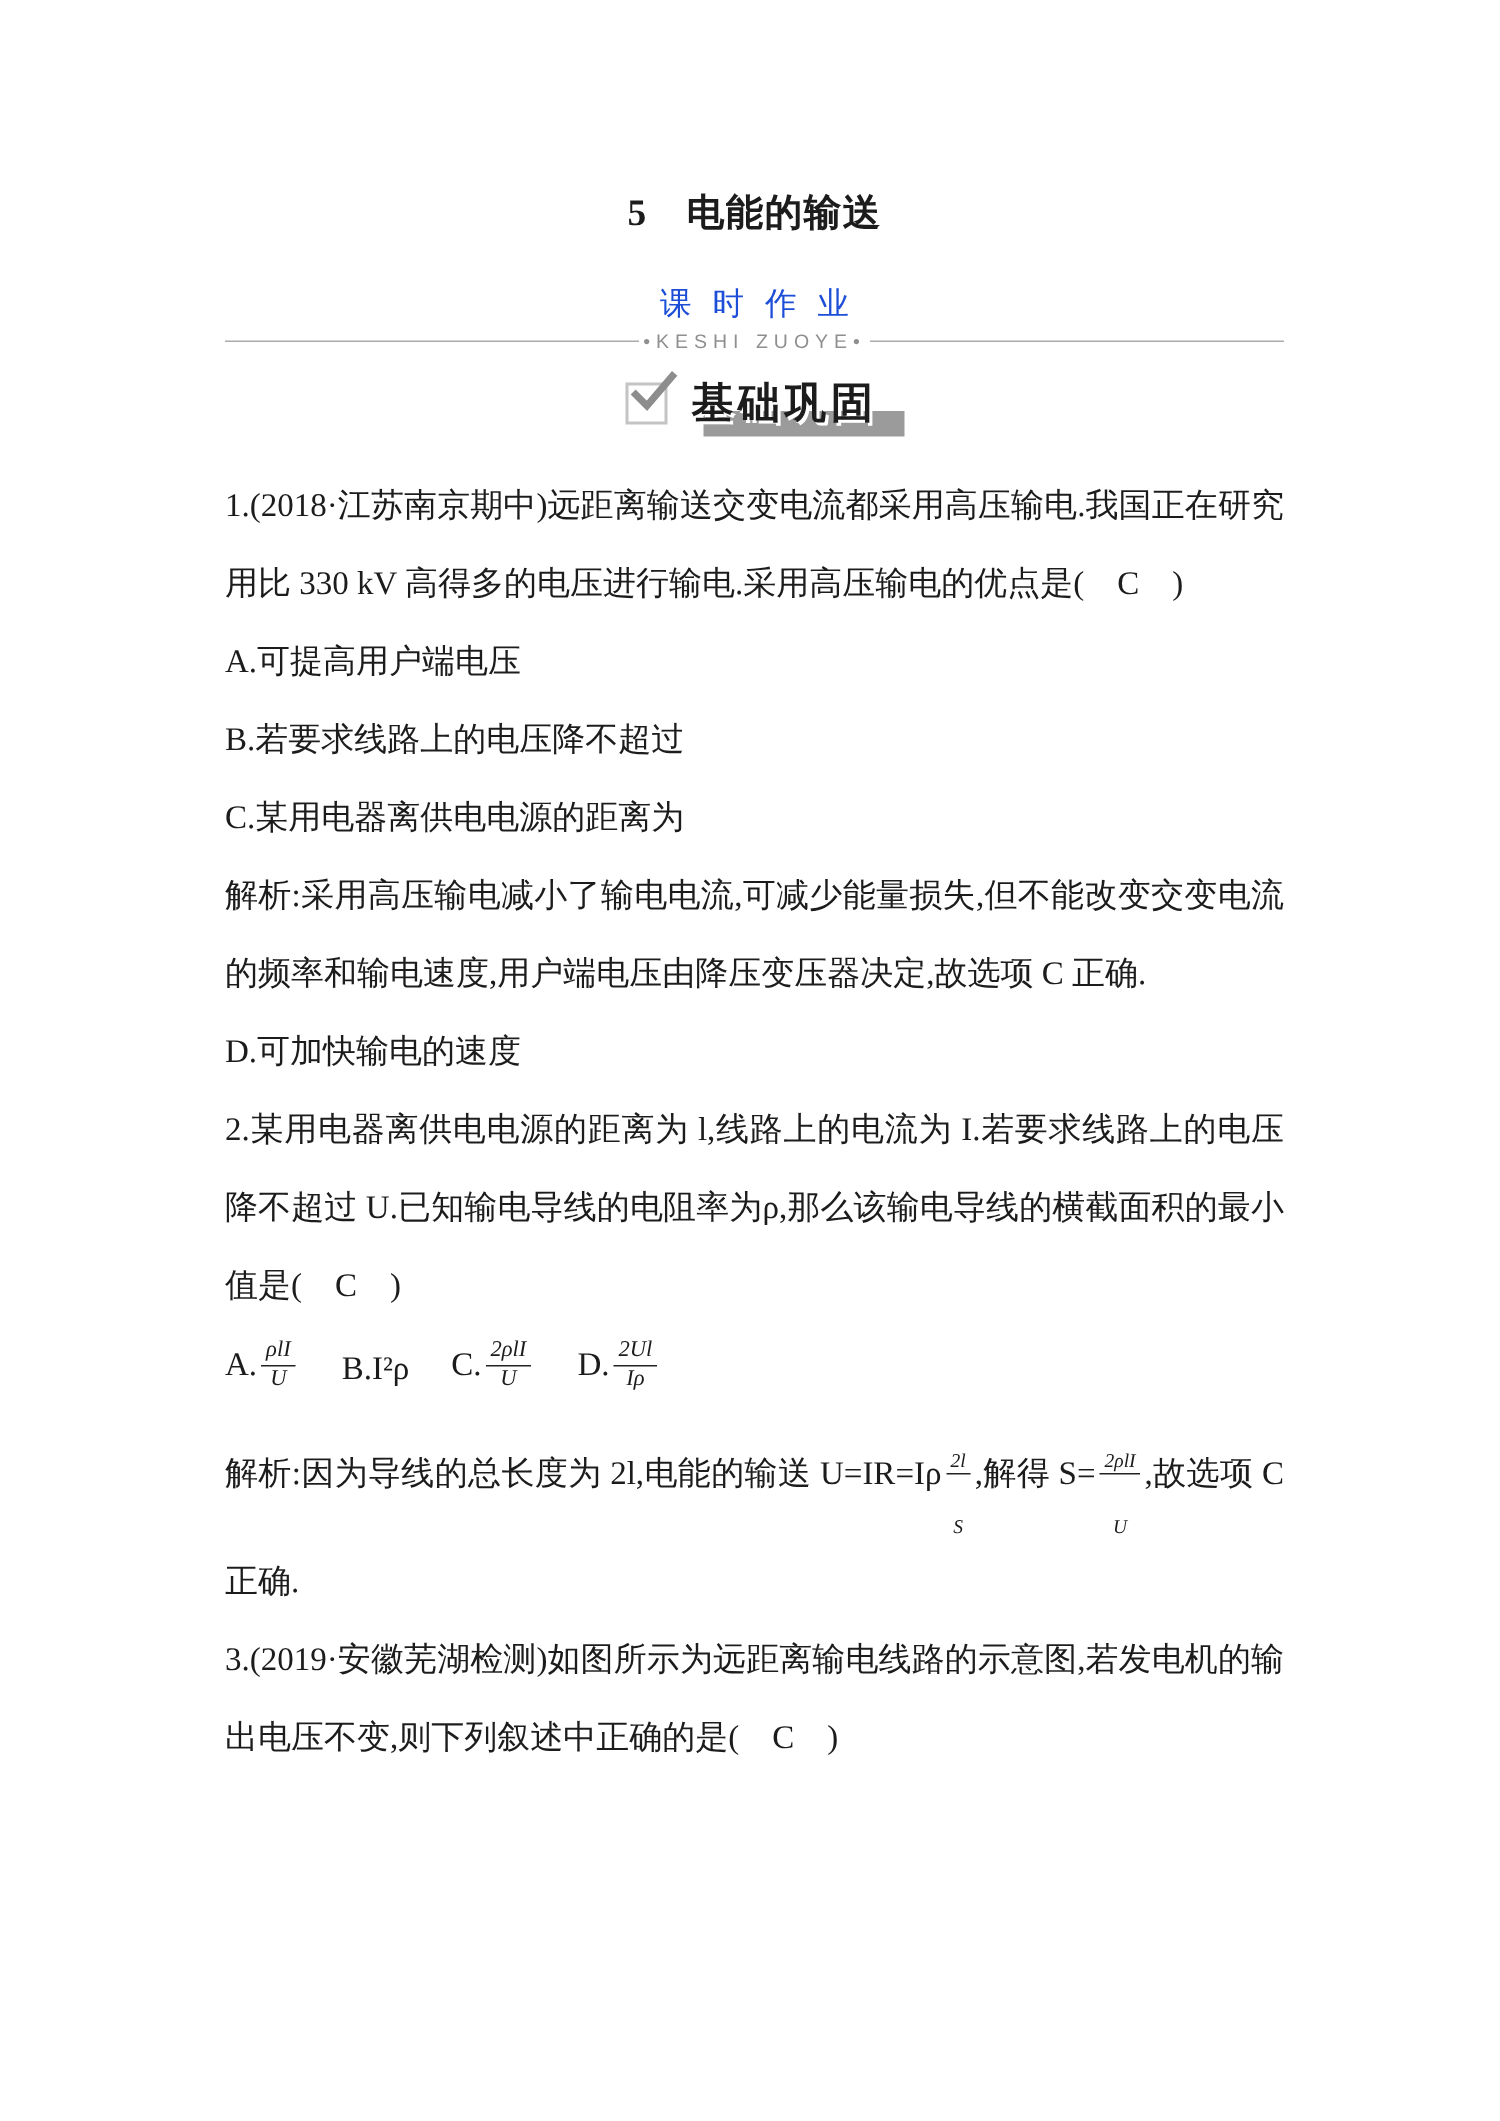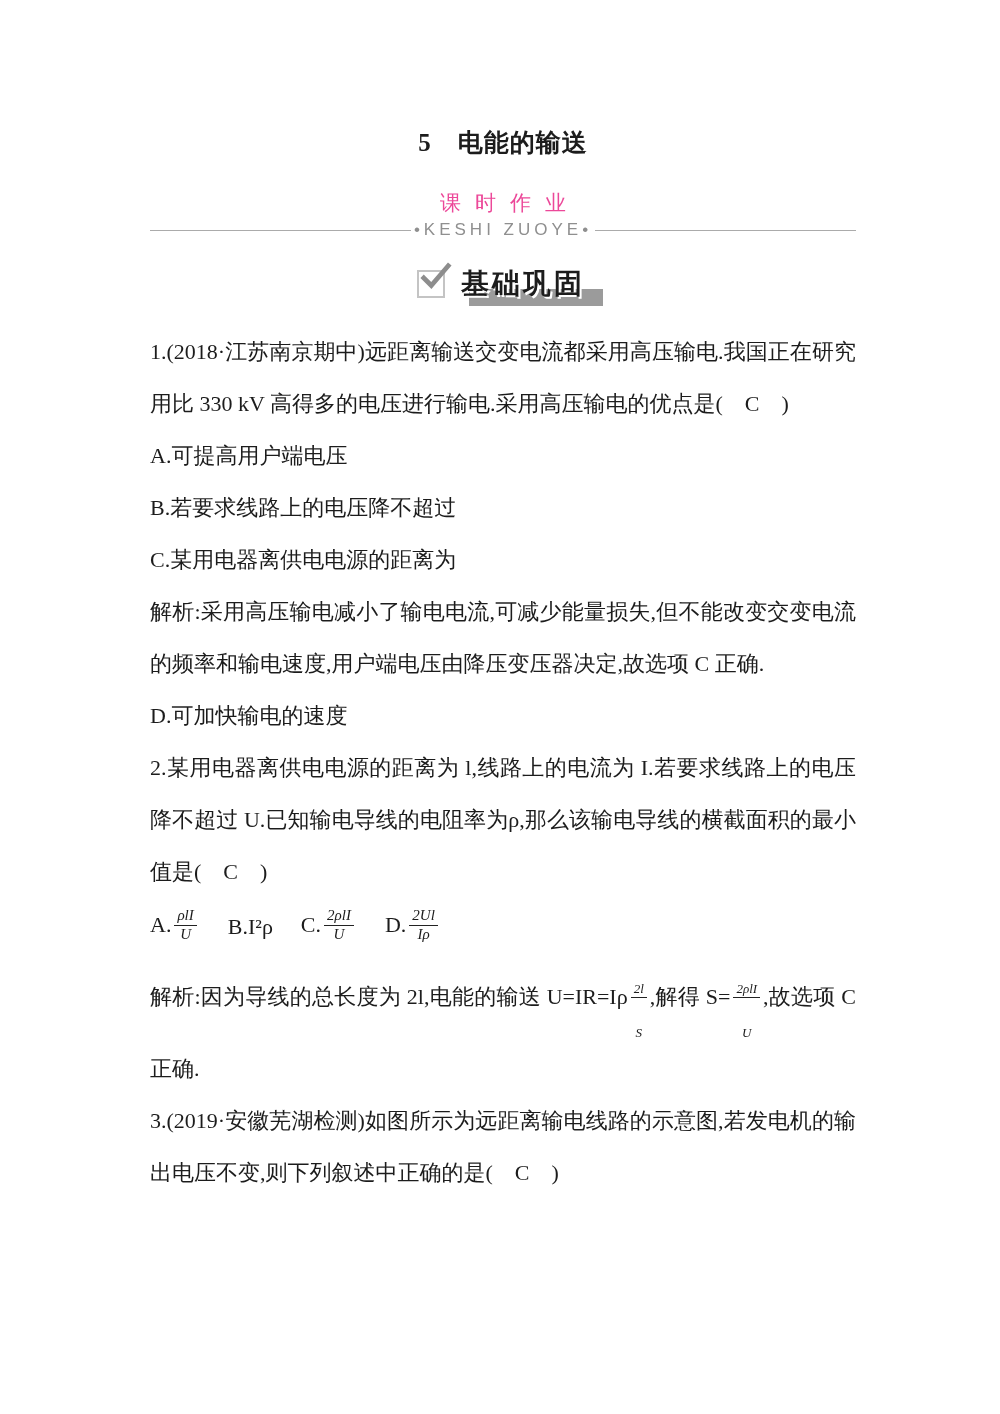--- a/index.html
+++ b/index.html
@@ -22,43 +22,43 @@
     margin:0;
     text-align:center;
     font-size:25px;
     font-weight:bold;
     letter-spacing:1px;
     line-height:34px;
   }
   .kssy-cn {
     margin-top:30px;
     text-align:center;
-    color:#ec4899;
+    color:#1d4ed8;
     font-size:21px;
     letter-spacing:14px;
     text-indent:14px;
     font-family:"Liberation Sans", sans-serif;
     line-height:26px;
   }
   .kssy-row {
     margin-top:4px;
     display:flex;
     align-items:center;
     color:#8f8f8f;
   }
   .kssy-line { flex:1; height:1px; background:#ababab; }
   .kssy-en {
-    font-size:17px;
+    font-size:13px;
     letter-spacing:4px;
     padding:0 3px;
     font-family:"Liberation Sans", sans-serif;
     white-space:nowrap;
   }
   .badge-row {
-    margin-top:24px;
+    margin-top:14px;
     display:flex;
     justify-content:center;
     align-items:center;
     height:40px;
   }
   .checkbox {
     position:relative;
     width:24px; height:24px;
     border:2px solid #c4c4c4;
     margin-right:12px;

